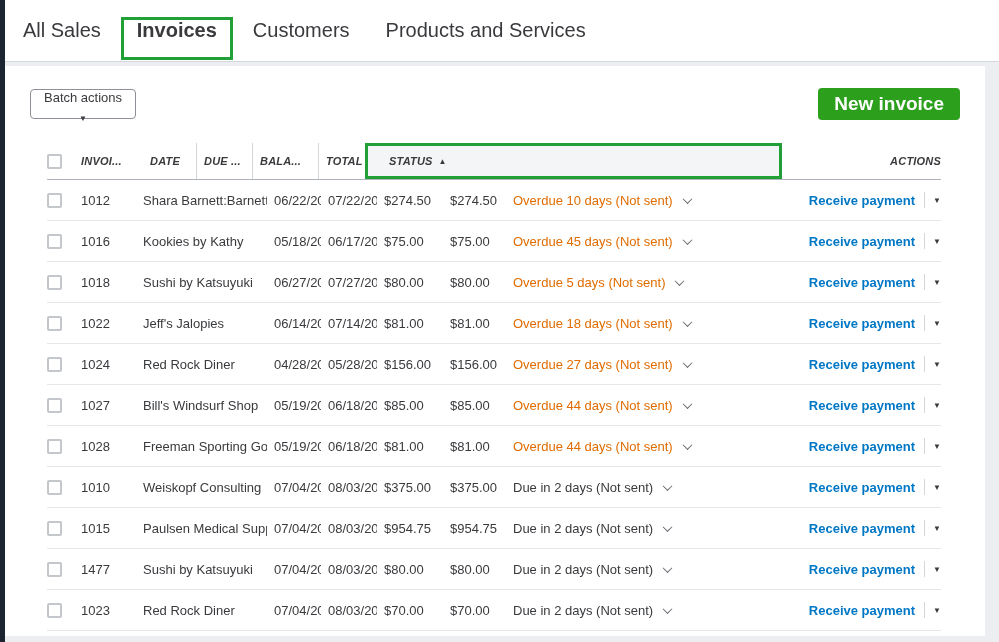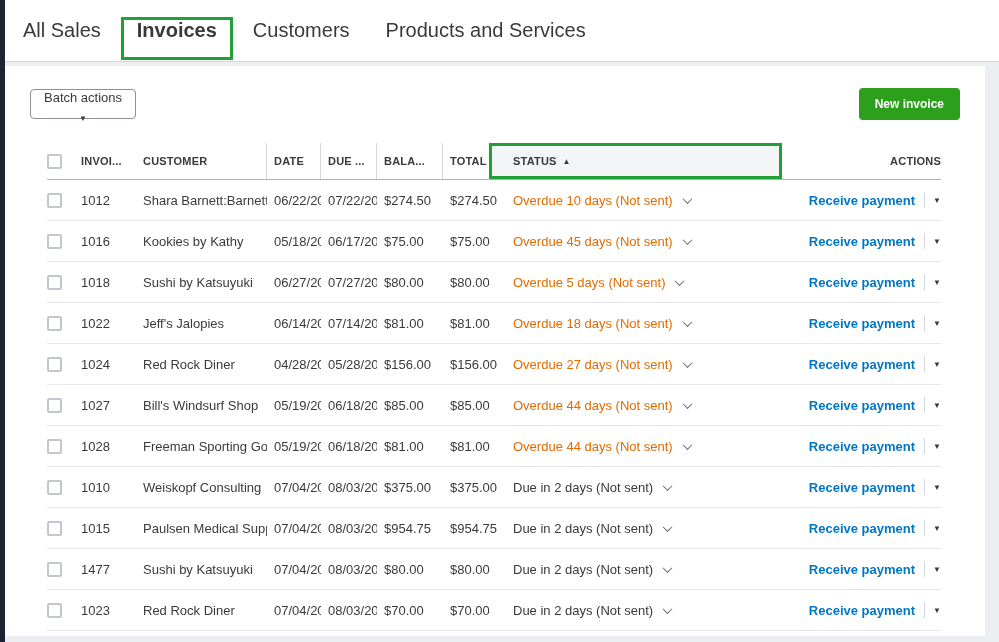--- a/index.html
+++ b/index.html
@@ -45,28 +45,28 @@
   .batch-btn{
     display:flex;align-items:center;gap:10px;height:30px;padding:0 13px;
     background:#fff;border:1px solid #8d9096;border-radius:4px;
     font-size:13px;color:var(--text-dark);cursor:pointer;
     font-family:inherit;
     flex-direction:column;
   }
   .caret-down{font-size:8px;color:var(--text-dark);line-height:1;}
   .new-invoice-btn{
     height:32px;padding:0 16px;background:var(--accent-green);border:none;border-radius:4px;
-    color:#fff;font-size:12px;font-weight:bold;cursor:pointer;font-family:inherit;
+    color:#fff;font-size:19px;font-weight:bold;cursor:pointer;font-family:inherit;
   }
   
   .table{margin:23px 44px 0 42px;}
   .thead{
     display:flex;align-items:stretch;height:37px;
     border-bottom:1px solid #aeb3b9;
-    font-size:11px;font-weight:bold;letter-spacing:.2px;color:var(--text-dark);
+    font-size:11px;font-weight:bold;letter-spacing:.2px;color:var(--text-dark);font-style:italic;
   }
   .thead>div{display:flex;align-items:center;height:100%;}
   .trow{
     display:flex;align-items:center;height:41px;
     border-bottom:1px solid var(--row-border);font-size:13px;
   }
   .col-check{width:34px;flex:none;display:flex;align-items:center;}
   .col-invoice{width:62px;flex:none;}
   .col-customer{width:124px;flex:none;overflow:hidden;white-space:nowrap;}
   .col-date{width:54px;flex:none;padding-left:7px;overflow:hidden;white-space:nowrap;}
@@ -133,23 +133,20 @@
   </div>
 
   <div class="table">
     <div class="thead">
       <div class="col-check">
           <span class="checkbox"></span>
         </div>
       <div class="col-invoice">
           <span>INVOI...</span>
         </div>
-      <div class="col-customer sep">
-          <span>CUSTOMER</span>
-        </div>
       <div class="col-date sep">
           <span>DATE</span>
         </div>
       <div class="col-due sep">
           <span>DUE ...</span>
         </div>
       <div class="col-balance sep">
           <span>BALA...</span>
         </div>
       <div class="col-total sep">

